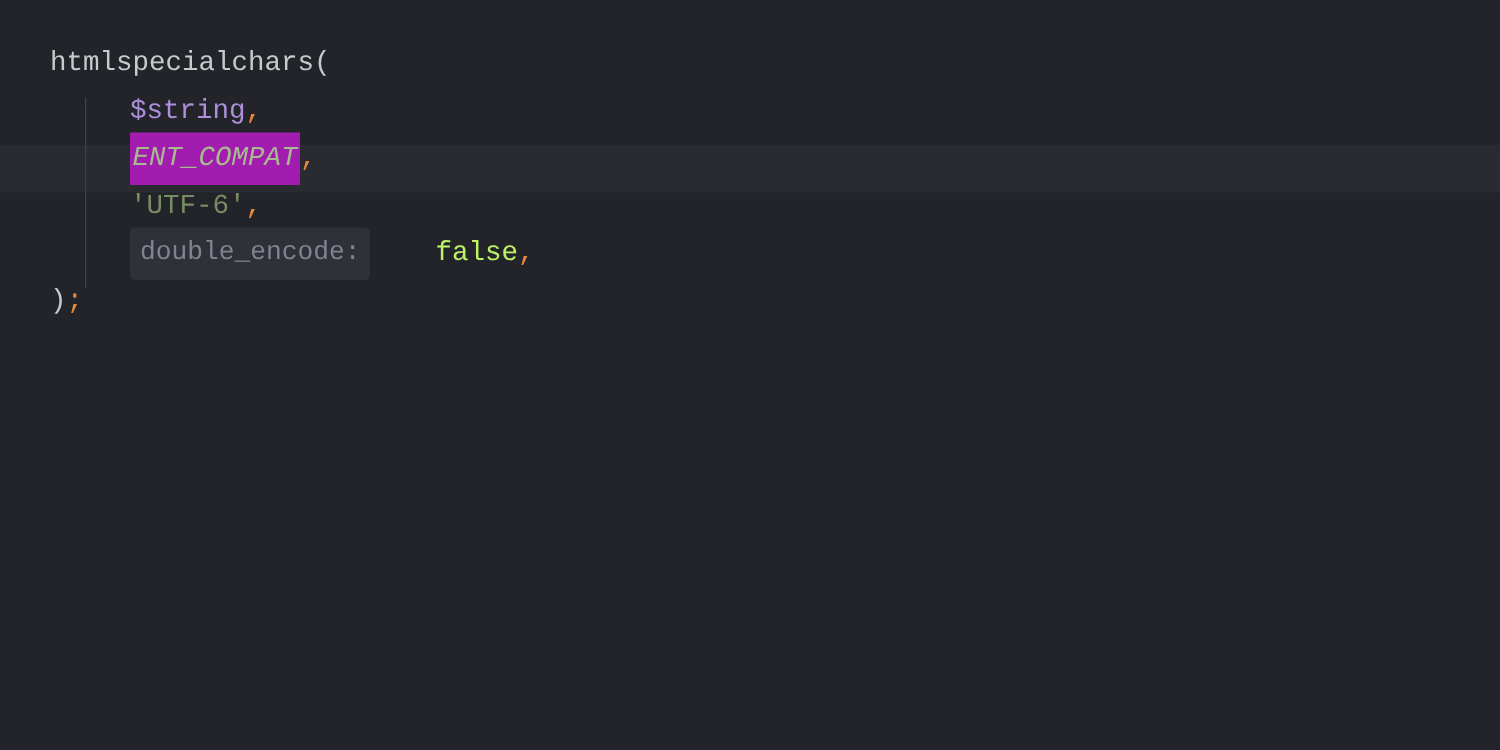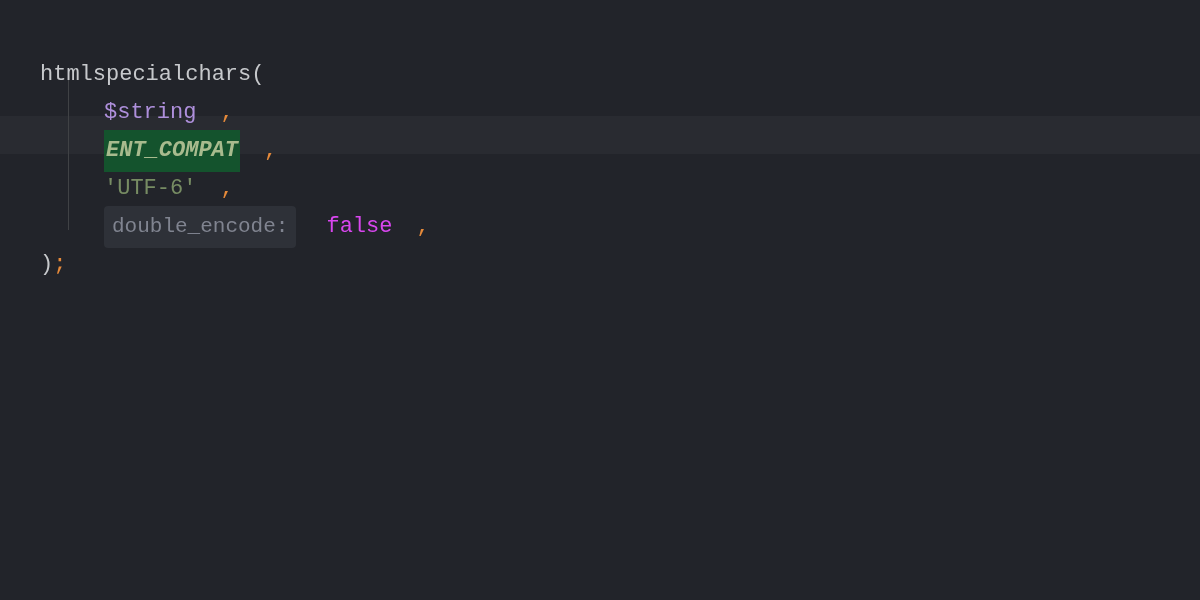--- a/index.html
+++ b/index.html
@@ -10,21 +10,21 @@
     body {
       width: 1200px;
       height: 600px;
       background: #22242a;
       font-family: "SF Mono", "Monaco", "Menlo", "Consolas", "Courier New", monospace;
       font-size: 22px;
       overflow: hidden;
       position: relative;
     }
     .editor {
-      padding-top: 56px;
+      padding-top: 32px;
       padding-left: 40px;
       position: relative;
     }
     .line {
       height: 38px;
       line-height: 38px;
       white-space: pre;
       position: relative;
       display: flex;
       align-items: center;
@@ -59,29 +59,28 @@
       background: #2e3138;
       color: #808490;
       padding: 2px 8px;
       border-radius: 4px;
       font-size: 21px;
       margin-right: 6px;
     }
     .constant {
       color: #a8bb8e;
       font-style: italic;
-      background: #14532d;
+      background: #a21caf;
       padding: 2px 2px;
-      font-weight: bold;
     }
     .string { color: #778c63; }
-    .keyword-false { color: #d946ef; }
+    .keyword-false { color: #bef264; margin-left: 46px; }
     .closer { color: #c7c9cc; }
     .semicolon { color: #e68a3a; }
-    .indent1 { padding-left: 64px; gap: 24px; }
+    .indent1 { padding-left: 64px; }
   </style>
 </head>
 <body>
 
 <div class="editor">
   <div class="line-highlight"></div>
   <div class="indent-guide"></div>
   <div class="content">
     <div class="line">
       <span class="fn-name">htmlspecialchars</span><span class="paren">(</span>

